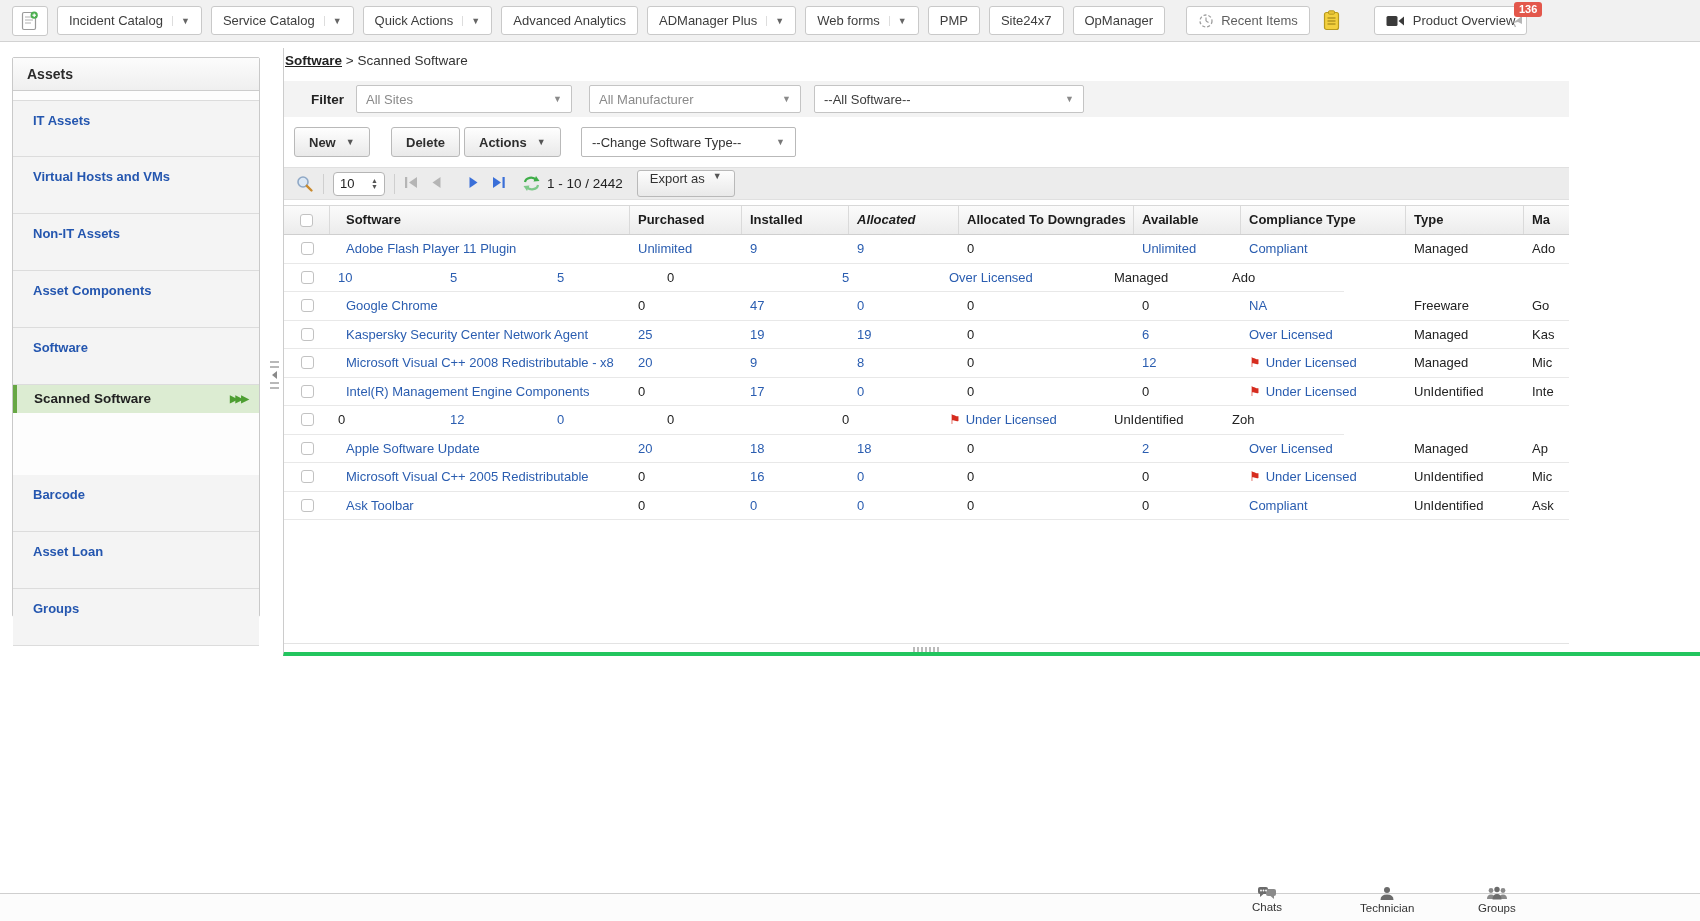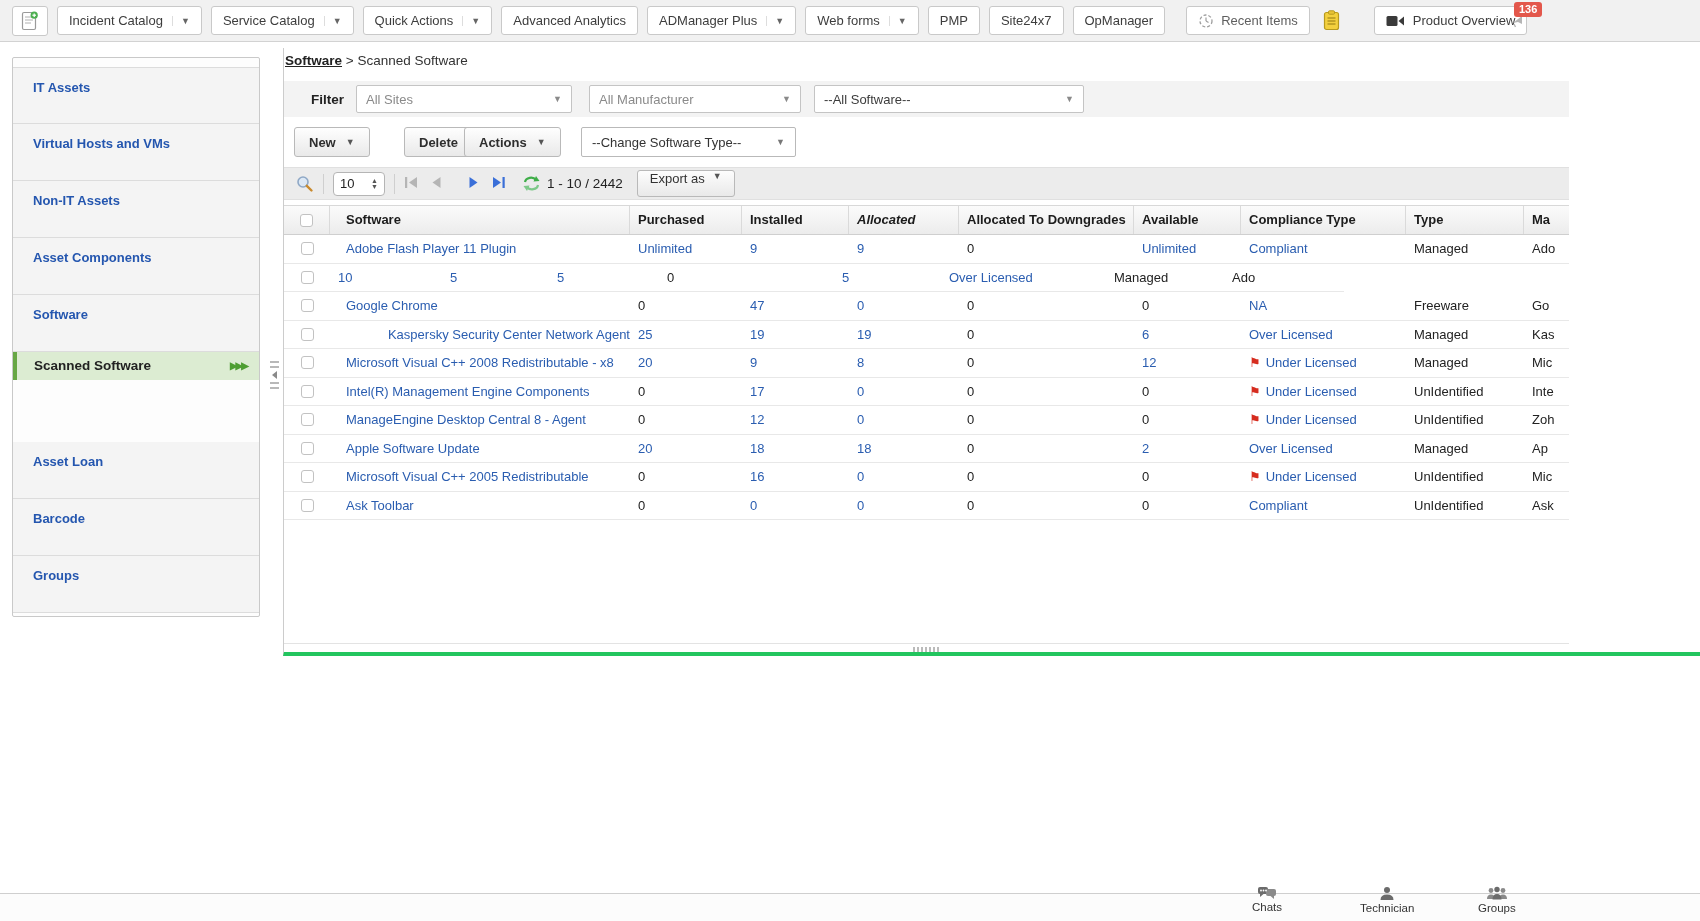--- a/index.html
+++ b/index.html
@@ -183,34 +183,35 @@
       <svg width="13" height="13" viewBox="0 0 13 13">
           <polygon points="2,8 7,4 11,1 11,9 7,7 2,8" fill="#b5b5b5"></polygon>
           <line x1="3" y1="9" x2="4.5" y2="12" stroke="#b5b5b5" stroke-width="1.4"></line>
         </svg>
     </span>
     <span class="badge">136</span>
   </div>
 </div>
 
 <div class="sidebar">
+  <div class="sb-title">Assets</div>
   <div class="sb-list">
       <div class="sb-item">IT Assets</div>
       <div class="sb-item">Virtual Hosts and VMs</div>
       <div class="sb-item">Non-IT Assets</div>
       <div class="sb-item">Asset Components</div>
       <div class="sb-item">Software</div>
     </div>
   <div class="sb-selected">
     <span>Scanned Software</span>
     <span class="ff">▶▶▶</span>
   </div>
   <div class="sb-bottom">
+      <div class="sb-item">Barcode</div>
       <div class="sb-item">Asset Loan</div>
-      <div class="sb-item">Barcode</div>
       <div class="sb-item">Groups</div>
     </div>
 </div>
 
 <div class="splitter">
   <div class="bar"></div>
   <div class="bar"></div>
   <div class="tri"></div>
   <div class="bar"></div>
   <div class="bar"></div>
@@ -238,21 +239,21 @@
       <span class="ddv dark">--All Software--</span>
       <span class="dda">▼</span>
     </div>
   </div>
 
   <div class="btnrow">
     <div class="abtn" style="left:10px;">
       <span>New</span>
       <span class="dda">▼</span>
     </div>
-    <div class="abtn" style="left:120px;">
+    <div class="abtn" style="left:107px;">
       <span>Delete</span>
     </div>
     <div class="abtn" style="left:180px;">
       <span>Actions</span>
       <span class="dda">▼</span>
     </div>
     <div class="sel" style="left:297px; width:215px;">
       <span>--Change Software Type--</span>
       <span class="dda" style="font-size:9px; color:#777;">▼</span>
     </div>
@@ -367,21 +368,21 @@
           <div class="cell" style="width: 175px; flex: 0 0 175px;"><span>0</span></div>
           <div class="cell" style="width: 107px; flex: 0 0 107px;"><span>0</span></div>
           <div class="cell" style="width: 165px; flex: 0 0 165px;"><span class="lnk">NA</span></div>
           <div class="cell" style="width: 118px; flex: 0 0 118px;"><span>Freeware</span></div>
           <div class="cell" style="width: 120px; flex: 0 0 120px;"><span>Go</span></div>
         </div>
         <div class="trow">
           <div class="cell cb" style="width: 46px; flex: 0 0 46px;">
             <span class="checkbox"></span>
           </div>
-          <div class="cell swname" style="width: 300px; flex: 0 0 300px; text-align: right;"><span class="lnk">Kaspersky Security Center Network Agent</span></div>
+          <div class="cell swname" style="width: 300px; flex: 0 0 300px;"><span class="lnk">Kaspersky Security Center Network Agent</span></div>
           <div class="cell" style="width: 112px; flex: 0 0 112px;"><span class="lnk">25</span></div>
           <div class="cell" style="width: 107px; flex: 0 0 107px;"><span class="lnk">19</span></div>
           <div class="cell" style="width: 110px; flex: 0 0 110px;"><span class="lnk">19</span></div>
           <div class="cell" style="width: 175px; flex: 0 0 175px;"><span>0</span></div>
           <div class="cell" style="width: 107px; flex: 0 0 107px;"><span class="lnk">6</span></div>
           <div class="cell" style="width: 165px; flex: 0 0 165px;"><span class="lnk">Over Licensed</span></div>
           <div class="cell" style="width: 118px; flex: 0 0 118px;"><span>Managed</span></div>
           <div class="cell" style="width: 120px; flex: 0 0 120px;"><span>Kas</span></div>
         </div>
         <div class="trow">
@@ -409,21 +410,20 @@
           <div class="cell" style="width: 175px; flex: 0 0 175px;"><span>0</span></div>
           <div class="cell" style="width: 107px; flex: 0 0 107px;"><span>0</span></div>
           <div class="cell" style="width: 165px; flex: 0 0 165px;"><span class="flag">⚑</span><span class="lnk">Under Licensed</span></div>
           <div class="cell" style="width: 118px; flex: 0 0 118px;"><span>UnIdentified</span></div>
           <div class="cell" style="width: 120px; flex: 0 0 120px;"><span>Inte</span></div>
         </div>
         <div class="trow">
           <div class="cell cb" style="width: 46px; flex: 0 0 46px;">
             <span class="checkbox"></span>
           </div>
-          <div class="cell swname" style="width: 300px; flex: 0 0 300px;"><span class="lnk">ManageEngine Desktop Central 8 - Agent</span></div>
           <div class="cell" style="width: 112px; flex: 0 0 112px;"><span>0</span></div>
           <div class="cell" style="width: 107px; flex: 0 0 107px;"><span class="lnk">12</span></div>
           <div class="cell" style="width: 110px; flex: 0 0 110px;"><span class="lnk">0</span></div>
           <div class="cell" style="width: 175px; flex: 0 0 175px;"><span>0</span></div>
           <div class="cell" style="width: 107px; flex: 0 0 107px;"><span>0</span></div>
           <div class="cell" style="width: 165px; flex: 0 0 165px;"><span class="flag">⚑</span><span class="lnk">Under Licensed</span></div>
           <div class="cell" style="width: 118px; flex: 0 0 118px;"><span>UnIdentified</span></div>
           <div class="cell" style="width: 120px; flex: 0 0 120px;"><span>Zoh</span></div>
         </div>
         <div class="trow">

